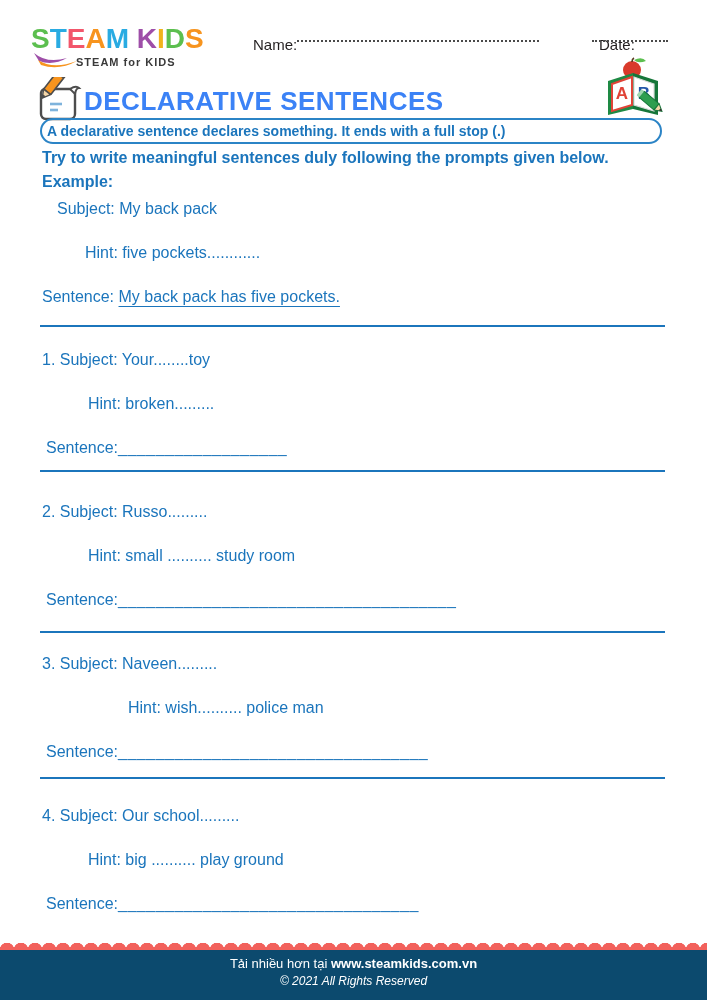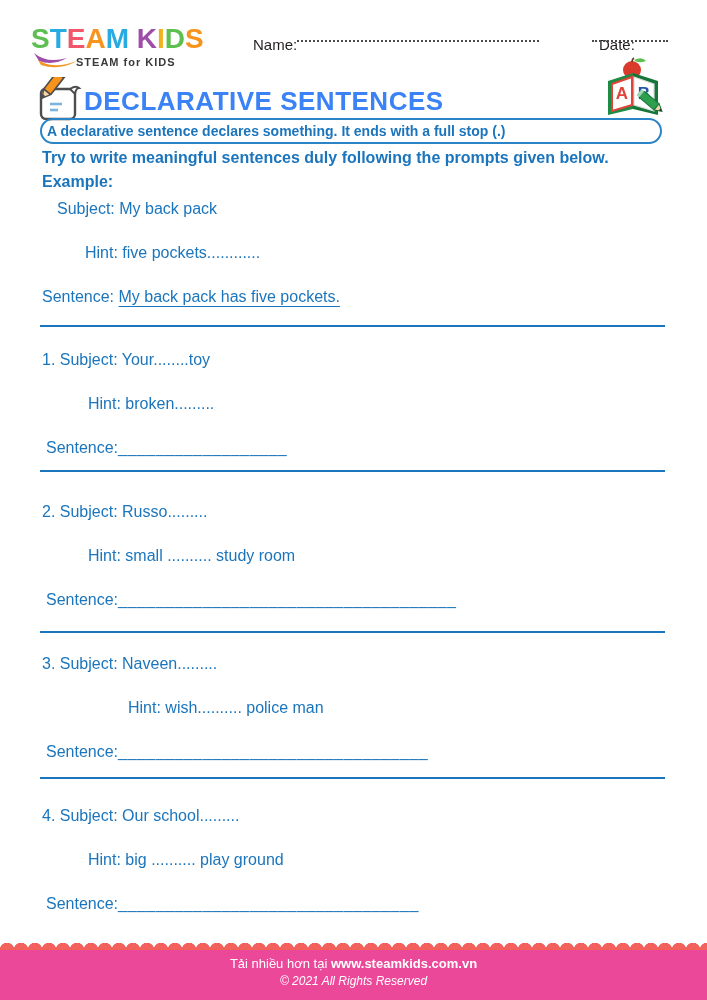--- a/index.html
+++ b/index.html
@@ -57,21 +57,21 @@
     border-top:2px solid #1b75bc;
   }
   
   .footer-scallops {
     position:absolute; left:0; top:938px; width:707px; height:12px;
     background-image:radial-gradient(circle at 7px 12px, #f2615c 7px, rgba(0,0,0,0) 7.5px);
     background-size:14px 12px; background-repeat:repeat-x;
   }
   .footer-band {
     position:absolute; left:0; top:950px; width:707px; height:50px;
-    background:#ec4899; color:#ffffff; text-align:center;
+    background:#0c4a6e; color:#ffffff; text-align:center;
   }
   .footer-credit { margin-top:6px; font-size:13px; }
   .footer-credit .site { font-weight:700; }
   .footer-rights { margin-top:3px; font-size:12px; font-style:italic; }
 </style>
 </head>
 <body>
 
 <div class="page">
 

